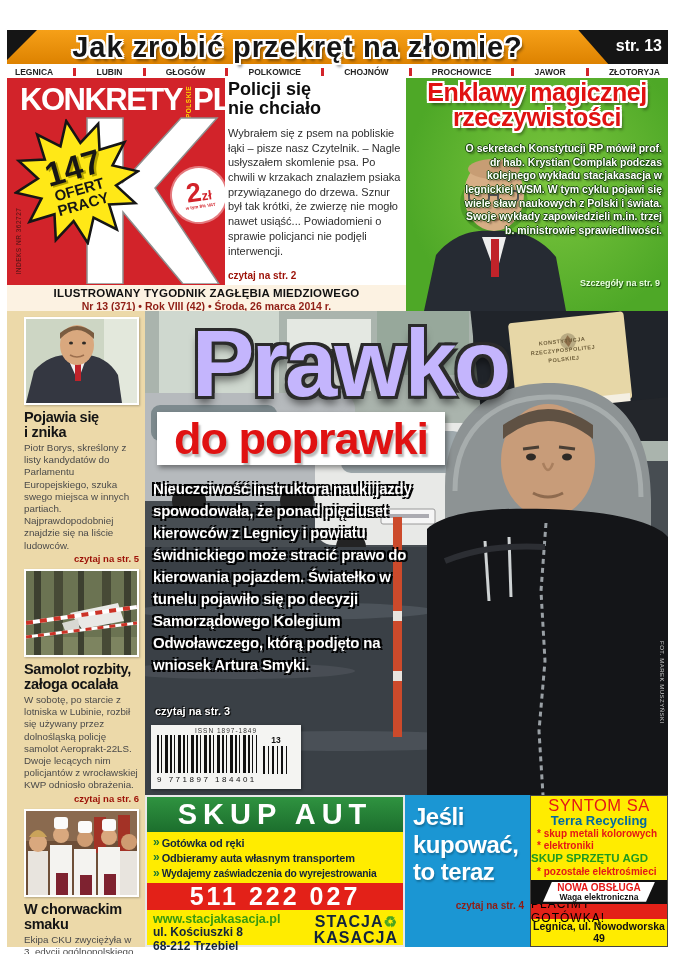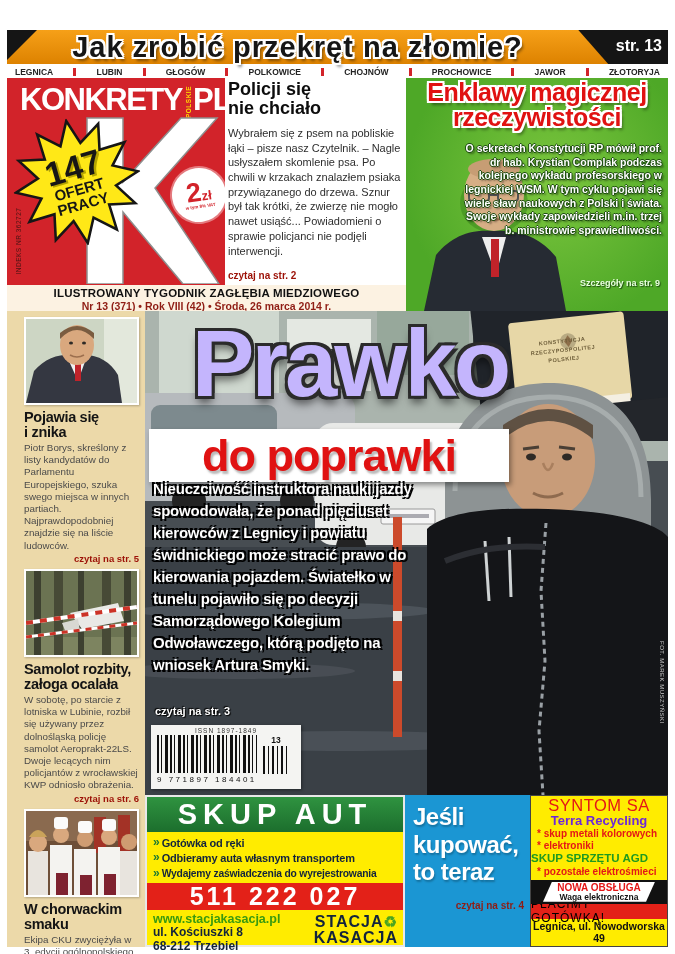--- a/index.html
+++ b/index.html
@@ -65,21 +65,21 @@
   .stitle{font-size:14.5px;font-weight:800;color:#141414;line-height:1.03;margin:5px 0 2px;letter-spacing:-0.3px;}
   .sbody{font-size:9.8px;color:#4a4a4a;line-height:1.25;}
   .sread{font-size:9.5px;font-weight:bold;color:#9c1006;text-align:right;margin:1px 0 5px;}
 
   
   .main{left:145px;top:311px;width:523px;height:484px;background:#474d52;overflow:hidden;}
   .main svg.scene{position:absolute;left:0;top:0;z-index:0;}
   .book-title{position:absolute;left:372px;top:26px;width:92px;z-index:1;transform:rotate(-6deg);text-align:center;font-size:5.5px;font-weight:bold;color:#6d5d39;letter-spacing:0.5px;line-height:1.6;}
   .h1{position:absolute;left:0;top:0;width:410px;z-index:2;text-align:center;font-size:94px;font-weight:800;color:#c4b5fd;letter-spacing:-3px;line-height:1.12;
     text-shadow:-3px -3px 0 #2b2b2b,3px -3px 0 #2b2b2b,-3px 3px 0 #2b2b2b,3px 3px 0 #2b2b2b,0 7px 9px rgba(0,0,0,.55);}
-  .h2bar{position:absolute;left:4px;top:101px;width:360px;height:53px;background:#fff;z-index:2;display:flex;align-items:center;justify-content:center;box-shadow:2px 3px 5px rgba(0,0,0,.4);margin-top:17px;}
+  .h2bar{position:absolute;left:12px;top:101px;width:288px;height:53px;background:#fff;z-index:2;display:flex;align-items:center;justify-content:center;box-shadow:2px 3px 5px rgba(0,0,0,.4);}
   .h2{font-size:45px;font-weight:800;color:#e01212;letter-spacing:-1px;text-shadow:2px 3px 2px rgba(120,120,120,.5);}
   .lead{position:absolute;left:8px;top:167px;width:266px;z-index:2;font-size:15px;font-weight:800;color:#fff;line-height:1.47;letter-spacing:-0.2px;
     text-shadow:-2px -2px 0 #000,2px -2px 0 #000,-2px 2px 0 #000,2px 2px 0 #000;}
   .read3{position:absolute;left:10px;top:394px;z-index:2;font-size:11px;font-weight:bold;color:#fff;text-shadow:-1px -1px 1px #000,1px 1px 1px #000;}
   .credit{position:absolute;right:3px;top:330px;z-index:2;writing-mode:vertical-rl;font-size:6px;color:#c9c9c9;letter-spacing:0.5px;}
 
   
   .barcode{position:absolute;left:6px;top:414px;width:150px;height:64px;background:#f4f4f2;z-index:2;padding:2px 6px;box-sizing:border-box;box-shadow:1px 1px 3px rgba(0,0,0,.4);}
   .bc-issn{font-size:6.5px;color:#333;text-align:center;letter-spacing:1px;}
   .bc-row{display:flex;margin-top:1px;}
@@ -101,21 +101,21 @@
   .skup-addr{font-size:12px;font-weight:800;color:#12233d;line-height:1.15;}
   .skup-logo{text-align:right;font-size:16px;font-weight:800;color:#12233d;line-height:1.0;letter-spacing:1px;margin-top:2px;}
   .skup-recycle{color:#4aa520;font-size:15px;}
 
   .ad-promo{left:405px;top:795px;width:125px;height:152px;background:#1b96d3;box-sizing:border-box;padding:8px 6px 0 8px;}
   .promo-text{font-size:24px;font-weight:800;color:#fff;line-height:1.15;letter-spacing:-0.5px;text-shadow:1px 2px 2px rgba(0,0,0,.25);}
   .promo-read{margin-top:14px;text-align:right;font-size:10px;font-weight:bold;color:#8f1d14;}
 
   .ad-syntom{left:530px;top:795px;width:138px;height:152px;background:#ffec00;border:1px solid #444;box-sizing:border-box;overflow:hidden;}
   .sy-title{font-size:16.5px;font-weight:400;color:#e41717;text-align:center;line-height:1.05;margin-top:1px;letter-spacing:0.5px;}
-  .sy-sub{font-size:13px;font-weight:800;color:#6d28d9;text-align:center;line-height:1.05;}
+  .sy-sub{font-size:13px;font-weight:800;color:#0369a1;text-align:center;line-height:1.05;}
   .sy-item{font-size:10px;font-weight:800;color:#e41717;text-align:left;padding-left:6px;line-height:1.2;}
   .sy-h2{font-size:11.5px;font-weight:800;color:#1f9a1f;text-align:left;padding-left:0;line-height:1.2;}
   .sy-band{position:relative;height:24px;background:#111;margin-top:2px;}
   .sy-band-inner{position:absolute;left:12px;right:12px;top:2px;bottom:2px;background:#fff;clip-path:polygon(8% 0,100% 0,92% 100%,0 100%);text-align:center;}
   .sy-band1{font-size:10px;font-weight:800;color:#e41717;line-height:1.05;margin-top:1px;}
   .sy-band2{font-size:8.5px;font-weight:800;color:#111;line-height:1.0;}
   .sy-pay{height:15px;background:#e32118;display:flex;align-items:center;justify-content:center;font-size:12px;font-weight:400;color:#000000;letter-spacing:1px;}
   .sy-addr{font-size:10.5px;font-weight:800;color:#111;text-align:center;line-height:1.2;margin-top:1px;}
   .sy-tel{font-size:12px;font-weight:800;color:#1f9a1f;text-align:center;line-height:1.1;}
 </style>
@@ -190,21 +190,21 @@
       <polygon points="85,96 93,96 93,134 85,134" fill="#c0232a"></polygon>
       <ellipse cx="88" cy="52" rx="30" ry="36" fill="#d6ae85"></ellipse>
       <ellipse cx="88" cy="26" rx="26" ry="10" fill="#c79d74"></ellipse>
       <rect x="63" y="48" width="20" height="10" rx="3" fill="none" stroke="#555" stroke-width="2"></rect>
       <rect x="92" y="48" width="20" height="10" rx="3" fill="none" stroke="#555" stroke-width="2"></rect>
       <line x1="83" y1="52" x2="92" y2="52" stroke="#555" stroke-width="2"></line>
       <path d="M74,74 Q88,80 102,74" stroke="#9c6f4e" stroke-width="2" fill="none"></path>
     </svg>
     <div class="green-title pre">Enklawy magicznej
 rzeczywistości</div>
-    <div class="green-body">O sekretach Konstytucji RP mówił prof. dr hab. Krystian Complak podczas kolejnego wykładu profesorskiego w legnickiej WSM. W tym cyklu pojawi się wiele sław naukowych z Polski i świata. Swoje wykłady zapowiedzieli m.in. trzej b. ministrowie sprawiedliwości.</div>
+    <div class="green-body">O sekretach Konstytucji RP mówił prof. dr hab. Krystian Complak podczas kolejnego wykładu stacjakasacja w legnickiej WSM. W tym cyklu pojawi się wiele sław naukowych z Polski i świata. Swoje wykłady zapowiedzieli m.in. trzej b. ministrowie sprawiedliwości.</div>
     <div class="green-read">Szczegóły na str. 9</div>
   </div>
 
   <div class="abs masthead">
     <div class="mh-tagline">ILUSTROWANY TYGODNIK ZAGŁĘBIA MIEDZIOWEGO</div>
     <div class="mh-issue">Nr 13 (371)  •  Rok VIII (42)  •  Środa, 26 marca 2014 r.</div>
   </div>
 
   <div class="abs sidebar">
 

